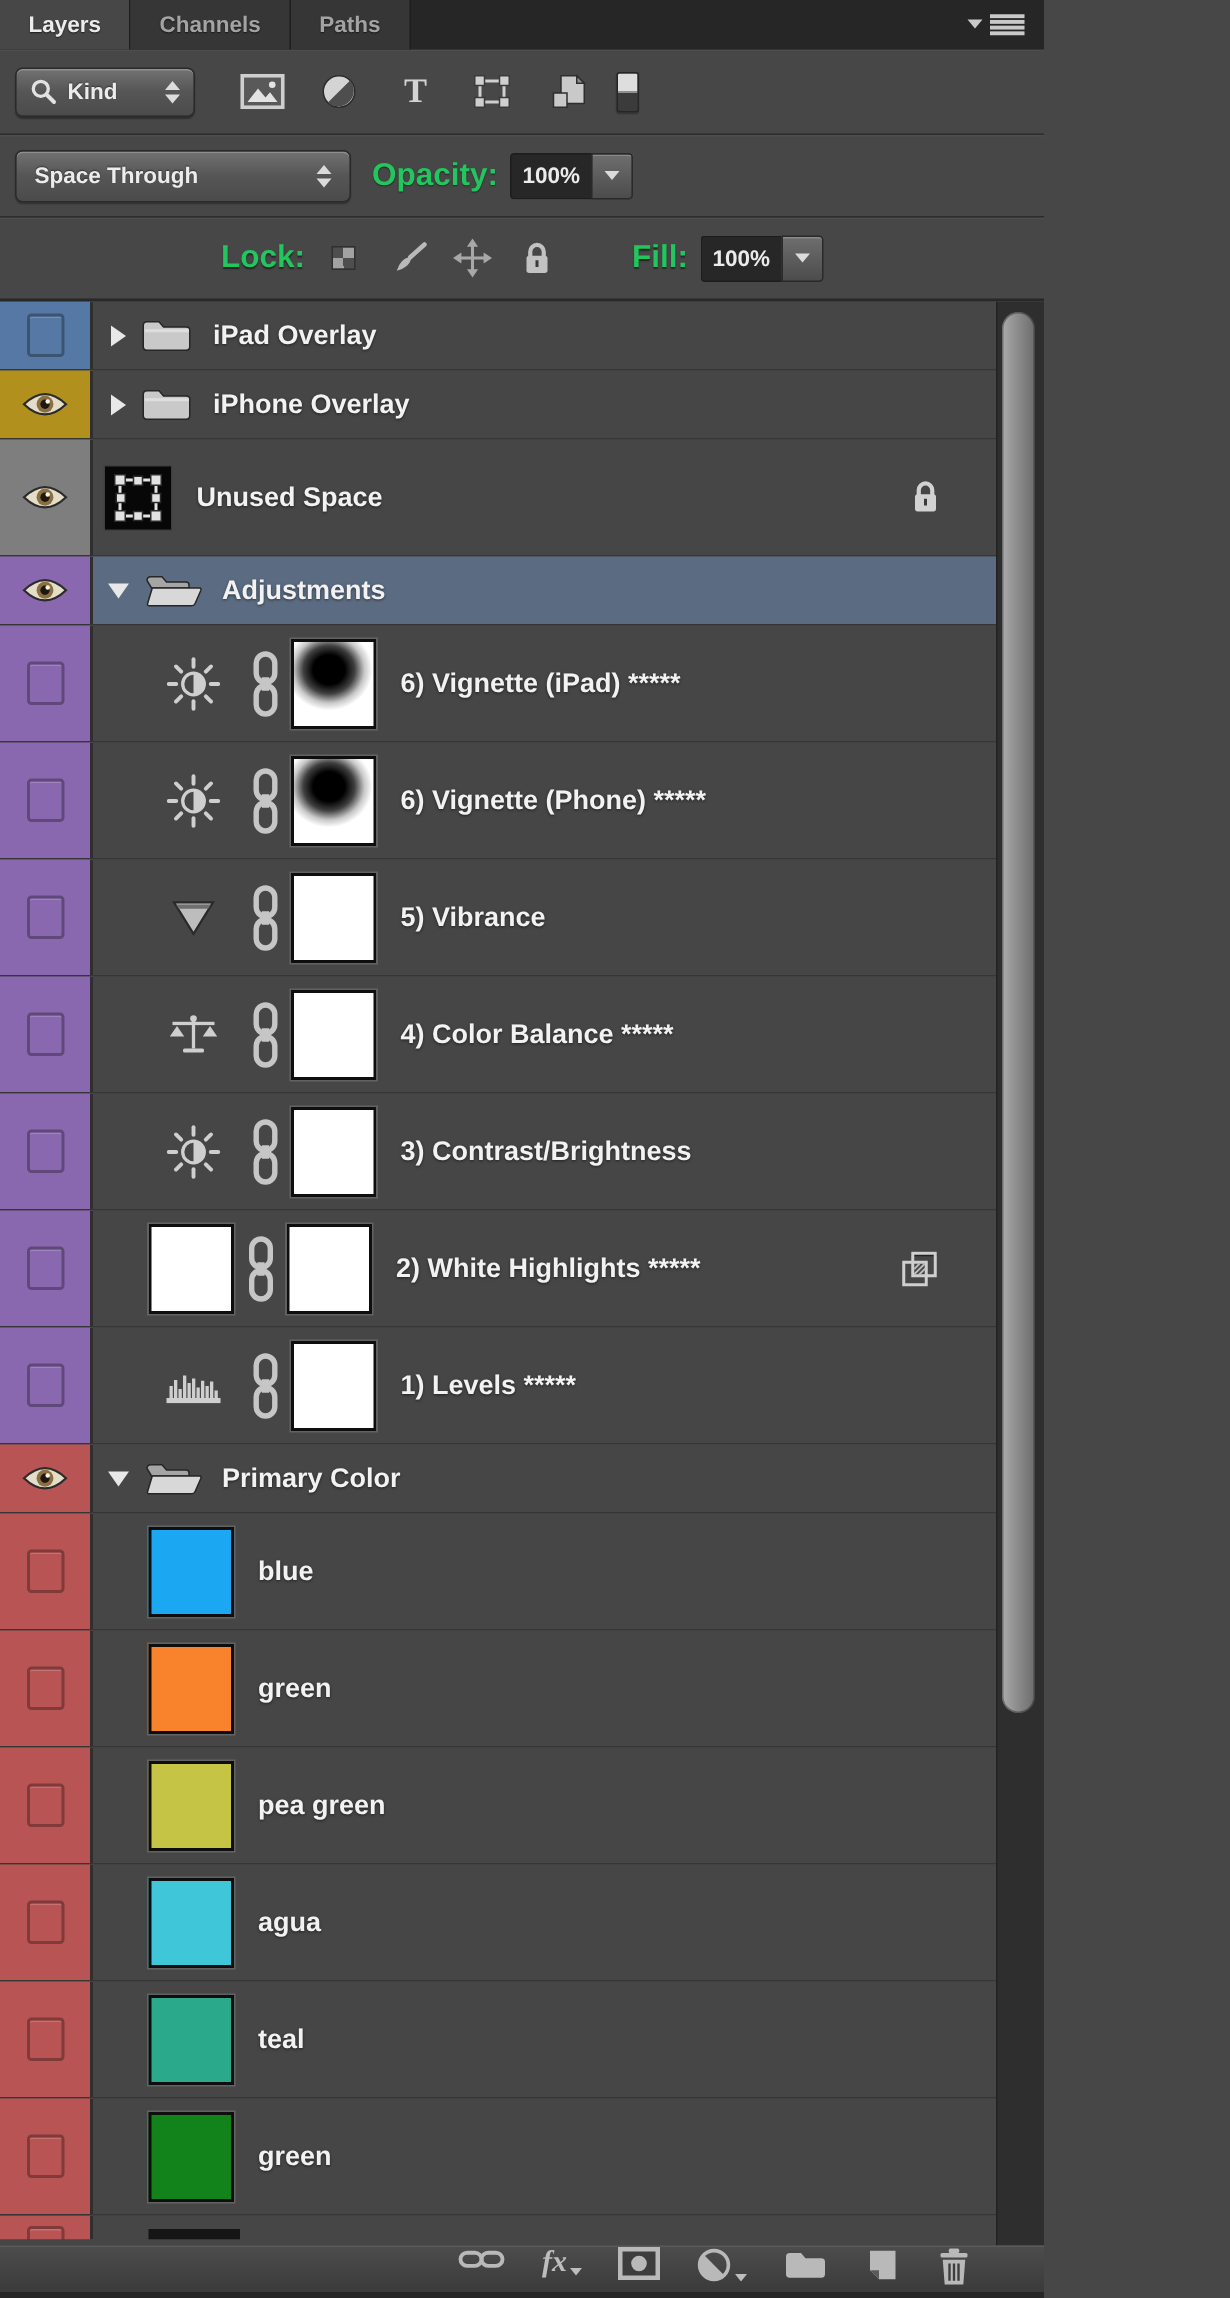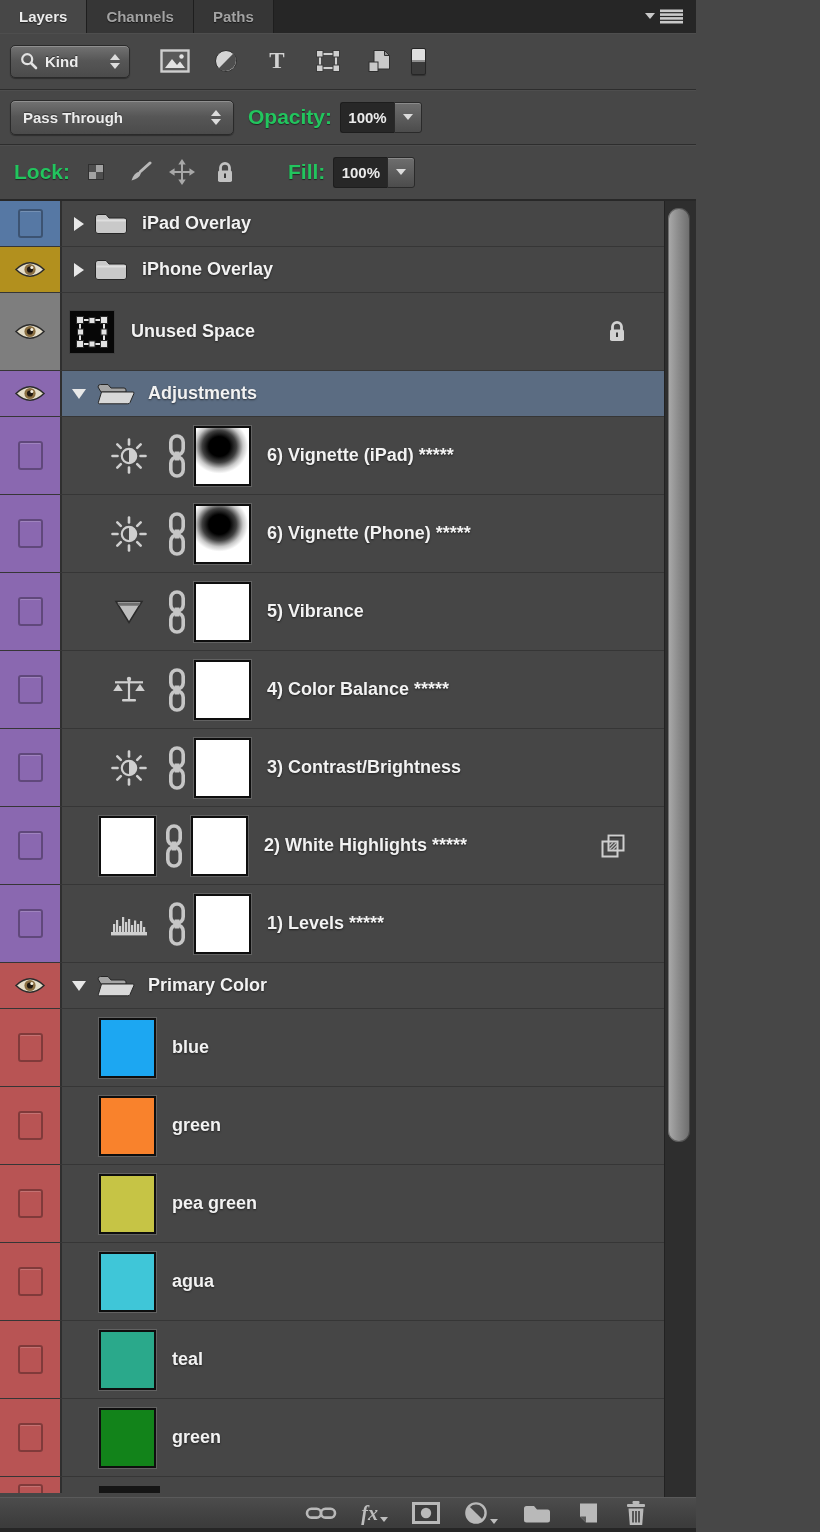--- a/index.html
+++ b/index.html
@@ -13,21 +13,21 @@
          color:#a3a3a3; background:#363636; border-right:1px solid #1e1e1e;
          text-shadow:0 1px 1px rgba(0,0,0,.6); cursor:default; }
   .tab.active { background:#474747; color:#ececec; }
   .panel-menu { position:absolute; right:12px; top:9px; }
 
   
   .ctl-row { display:flex; align-items:center; flex:none; border-bottom:1px solid #2d2d2d;
              box-shadow:inset 0 1px 0 rgba(255,255,255,.04); }
   .filter-row { height:57px; padding:0 10px; }
   .blend-row  { height:55px; padding:0 10px; }
-  .lock-row   { height:56px; padding:0 14px; border-bottom:2px solid #282828; }
+  .lock-row   { height:56px; padding:0 14px; border-bottom:2px solid #282828;justify-content:center; }
 
   .dropdown { background:linear-gradient(#727272,#565656 48%,#4b4b4b);
               border:1px solid #2a2a2a; border-radius:5px;
               box-shadow:inset 0 1px 0 rgba(255,255,255,.22), 0 1px 1px rgba(0,0,0,.35);
               display:flex; align-items:center; color:#ececec; font-size:15px; font-weight:700;
               text-shadow:0 -1px 1px rgba(0,0,0,.45); }
   .dd-kind { width:120px; height:33px; padding:0 9px;text-align:right; }
   .dd-blend { width:224px; height:35px; padding:0 12px; }
   .dd-label { margin-left:7px; }
   .dd-arrows { margin-left:auto; display:flex; flex-direction:column; gap:3px; align-items:center; }
@@ -86,21 +86,21 @@
 
   
   .scrollstrip { position:absolute; top:0; right:0; bottom:0; width:32px; background:#2e2e2e;
                  border-left:1px solid #222; }
   .scrollthumb { position:absolute; left:3px; top:7px; width:22px; height:934px; border-radius:11px;
                  background:linear-gradient(90deg,#ababab,#8d8d8d 45%,#6c6c6c);
                  box-shadow:inset 0 0 0 1px rgba(0,0,0,.35); }
 
   
   .bottombar { height:35px; flex:none; background:linear-gradient(#4c4c4c,#3c3c3c 80%);
-               border-top:1px solid #5a5a5a; display:flex; align-items:center; justify-content:flex-end;
+               border-top:1px solid #5a5a5a; display:flex; align-items:flex-start; justify-content:flex-end;
                padding:0 48px 4px 16px; gap:0; position:relative; }
   .bottombar::after { content:""; position:absolute; left:0; right:0; bottom:0; height:4px; background:#262626; }
   .bicon { display:flex; align-items:flex-end; margin-left:24px; }
   .fx-txt { font-family:"Liberation Serif", serif; font-style:italic; font-size:20px; font-weight:700;
             color:#bdbdbd; line-height:1; }
   .mini-ar { width:0; height:0; border-left:4px solid transparent; border-right:4px solid transparent;
              border-top:5px solid #bdbdbd; margin-left:2px; margin-bottom:1px; }
 </style>
 </head>
 <body>
@@ -168,21 +168,21 @@
           <path d="M8 2.5 H18.5 L23.5 7.5 V21 H8 Z" fill="#c9c9c9" stroke="#2e2e2e"></path>
           <path d="M18.5 2.5 V7.5 H23.5 Z" fill="#8f8f8f" stroke="#2e2e2e"></path>
           <rect x="3" y="14" width="9" height="9.5" fill="#c9c9c9" stroke="#2e2e2e"></rect>
         </svg>
       </span>
     <span class="toggle-ico"></span>
   </div>
 
   <div class="ctl-row blend-row">
     <div class="dropdown dd-blend">
-      <span>Pass Through</span>
+      <span>Space Through</span>
       <span class="dd-arrows">
           <span class="ar up"></span>
           <span class="ar dn"></span>
         </span>
     </div>
     <span class="ctl-label" style="margin-left:14px">Opacity:</span>
     <span class="valctl">
       <span class="valbox">100%</span>
       <span class="valarrow">
           <span class="ar dn"></span>

